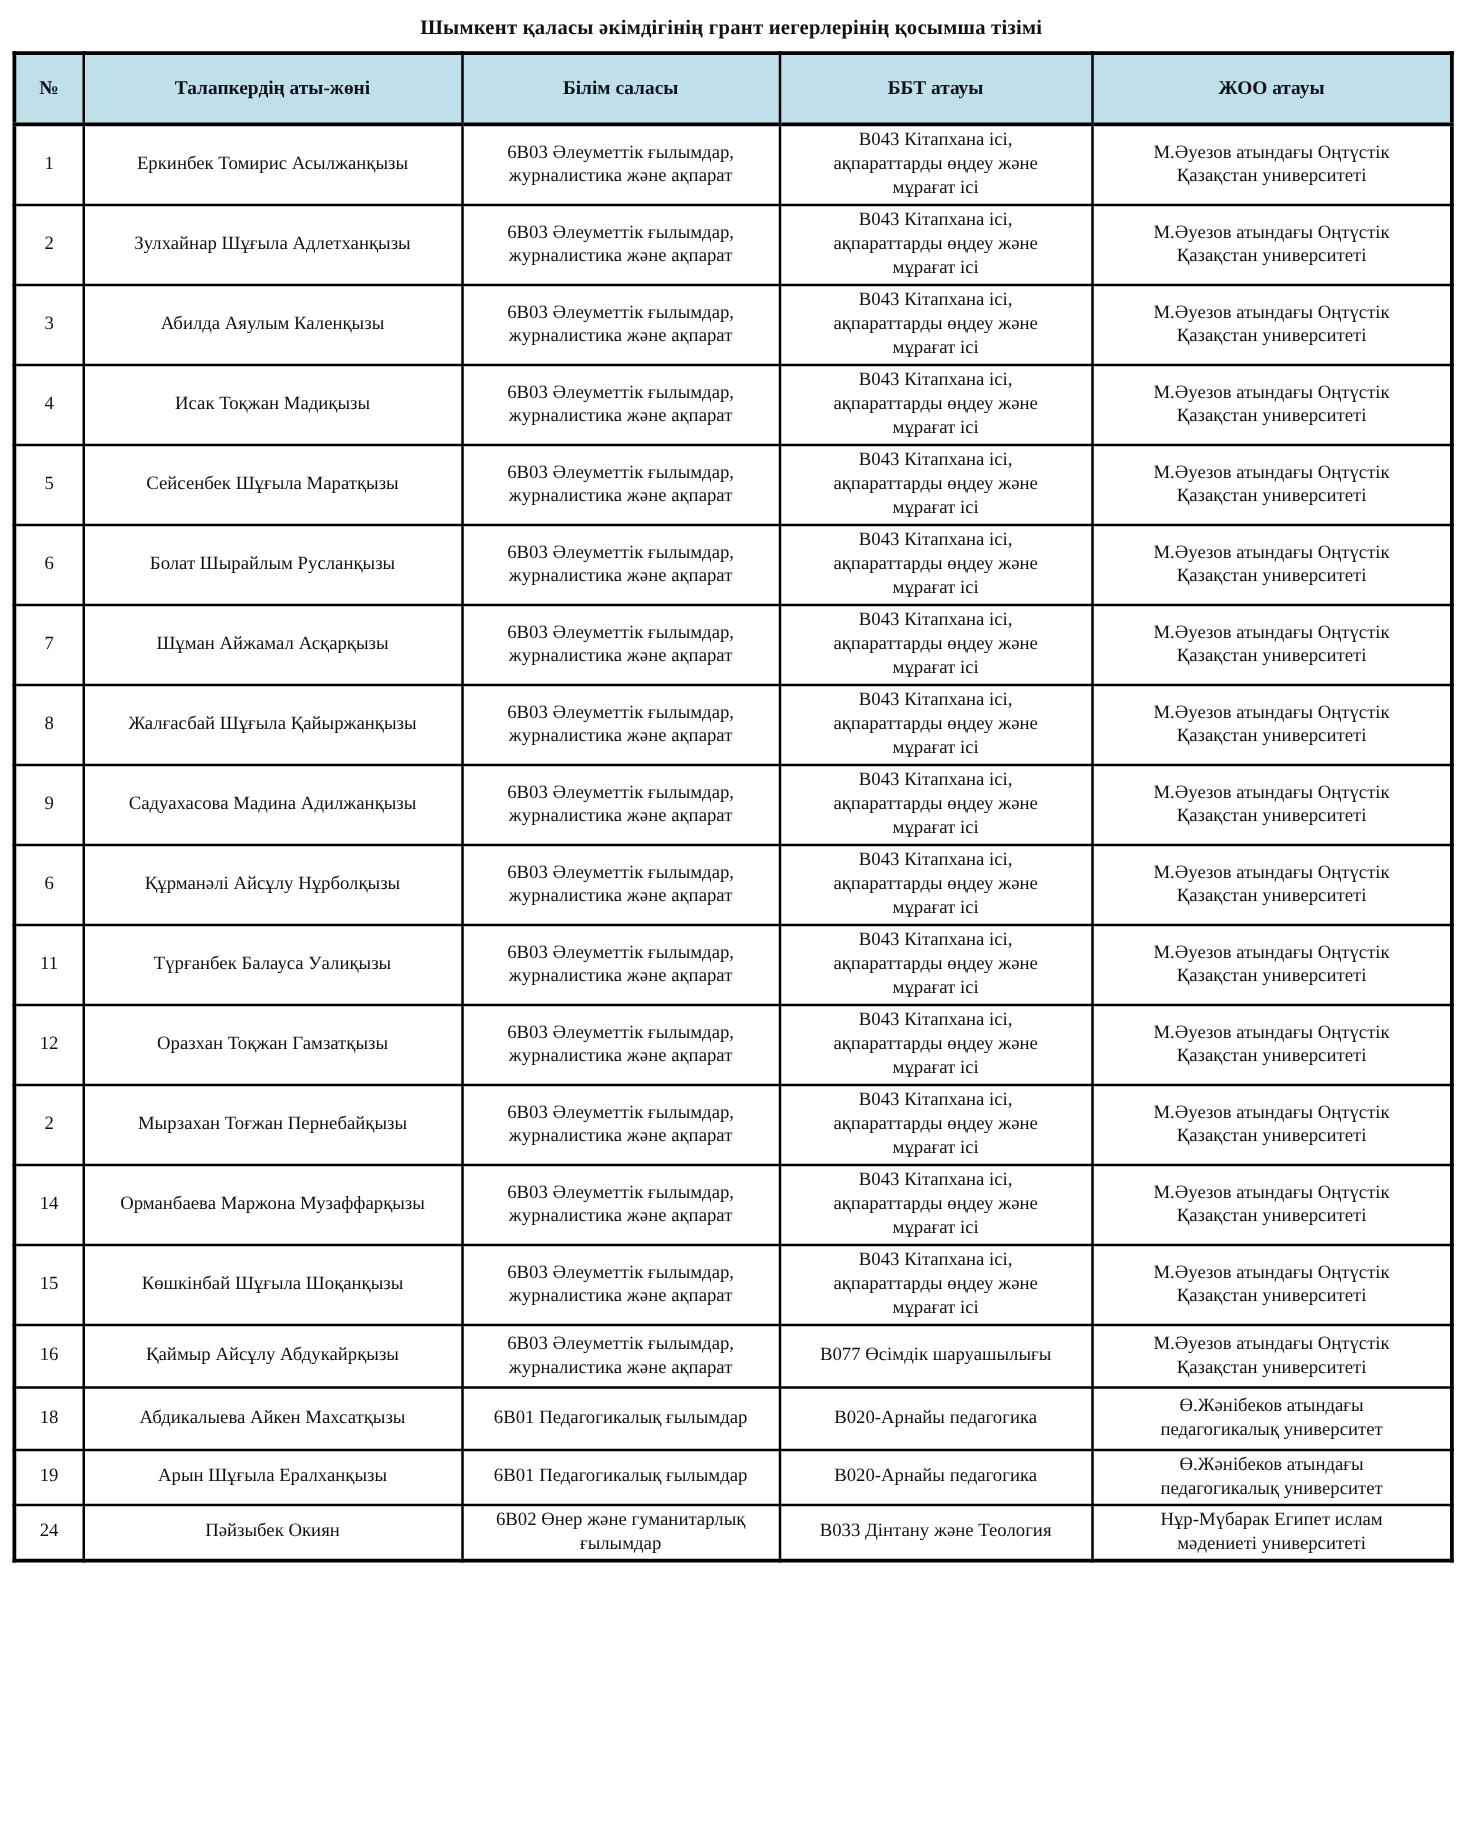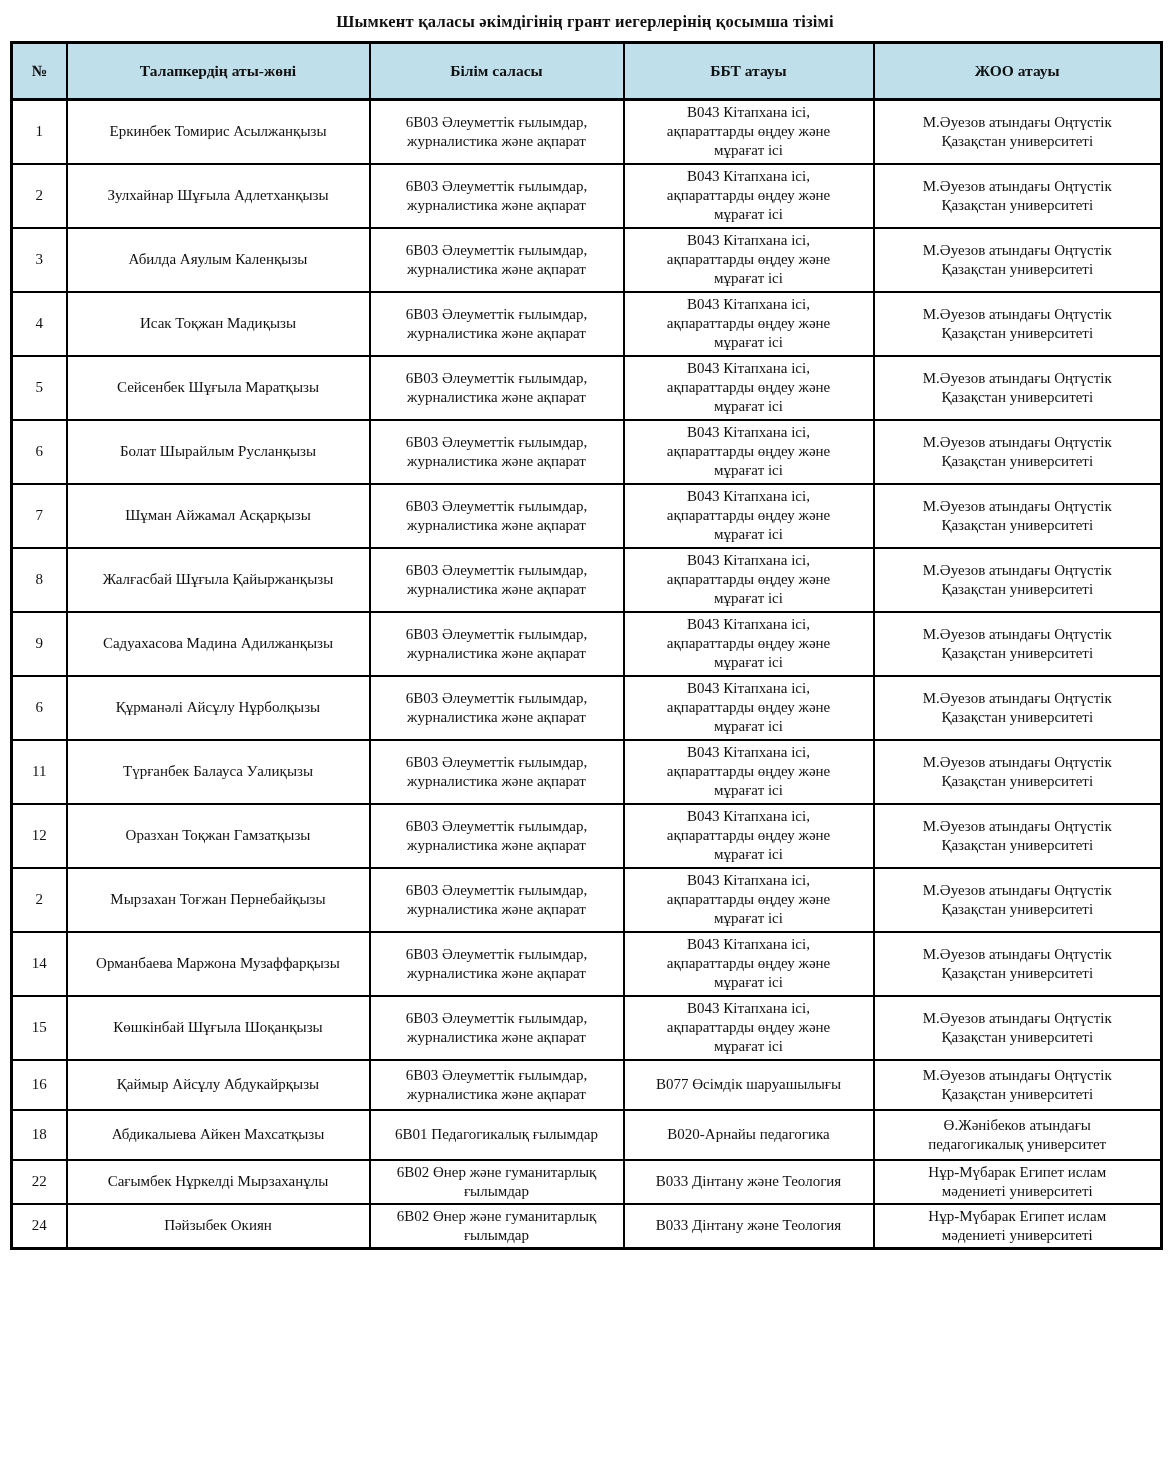--- a/index.html
+++ b/index.html
@@ -261,27 +261,26 @@
       </tr>
       <tr>
         <td>18</td>
         <td>Абдикалыева Айкен Махсатқызы</td>
         <td>6В01 Педагогикалық ғылымдар</td>
         <td>В020-Арнайы педагогика</td>
         <td>Ө.Жәнібеков атындағы
 педагогикалық университет</td>
       </tr>
       <tr>
-        <td>22</td>
-        <td>Сағымбек Нұркелді Мырзаханұлы</td>
-        <td>6В02 Өнер және гуманитарлық
-ғылымдар</td>
-        <td>В033 Дінтану және Теология</td>
-        <td>Нұр-Мүбарак Египет ислам
-мәдениеті университеті</td>
+        <td>19</td>
+        <td>Арын Шұғыла Ералханқызы</td>
+        <td>6В01 Педагогикалық ғылымдар</td>
+        <td>В020-Арнайы педагогика</td>
+        <td>Ө.Жәнібеков атындағы
+педагогикалық университет</td>
       </tr>
       <tr>
         <td>24</td>
         <td>Пәйзыбек Окиян</td>
         <td>6В02 Өнер және гуманитарлық
 ғылымдар</td>
         <td>В033 Дінтану және Теология</td>
         <td>Нұр-Мүбарак Египет ислам
 мәдениеті университеті</td>
       </tr>

